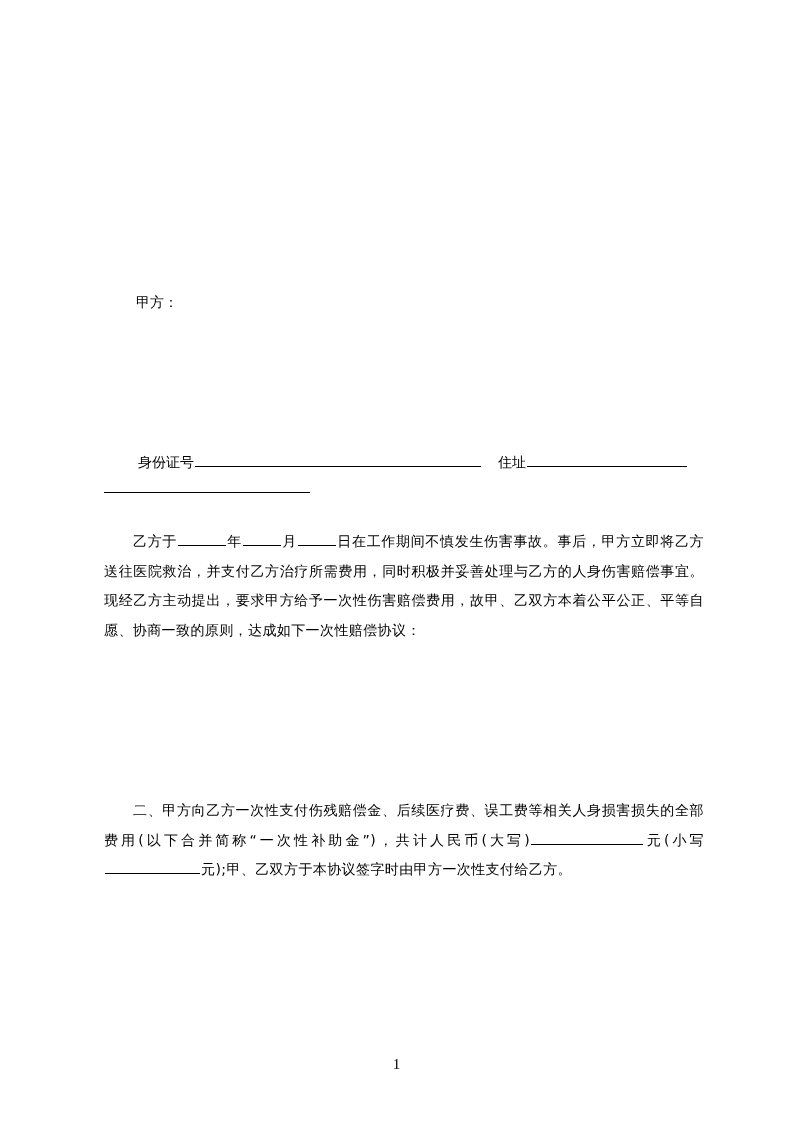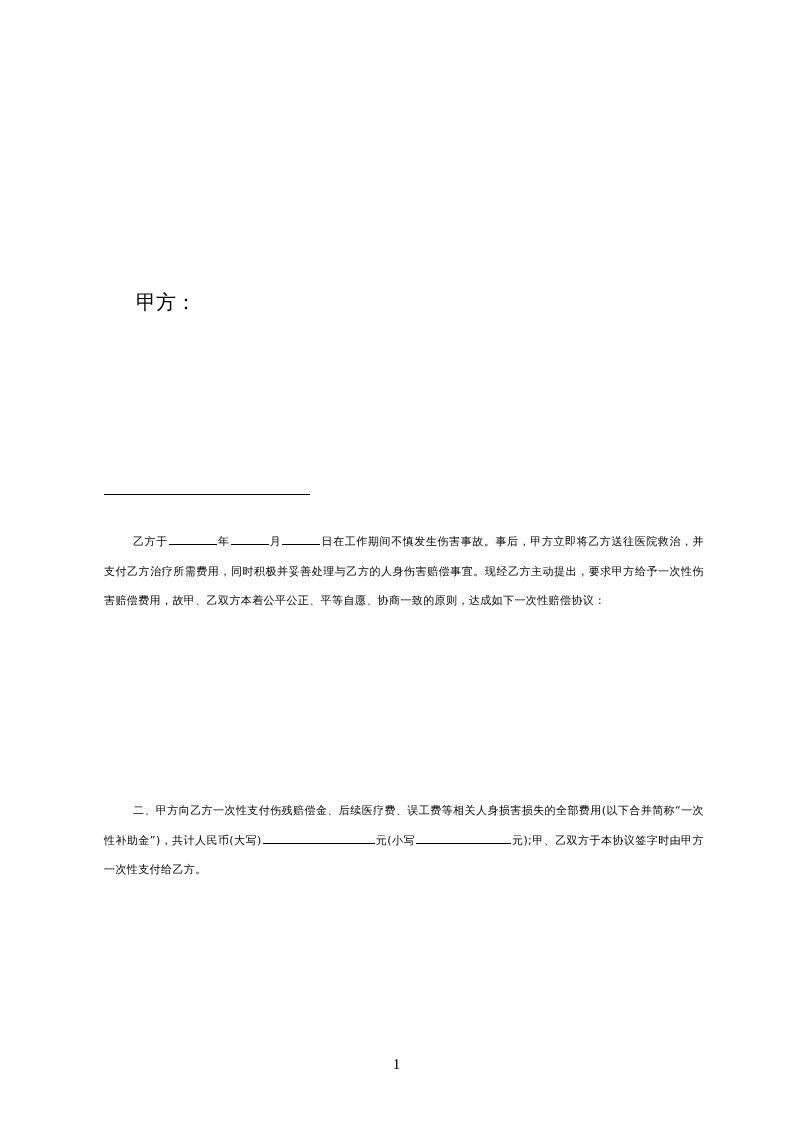--- a/index.html
+++ b/index.html
@@ -27,36 +27,36 @@
       top: 142px;
       text-align: center;
       font-size: 22px;
       line-height: 30px;
       letter-spacing: 1px;
     }
     .line {
       position: absolute;
       left: 104px;
       width: 600px;
-      font-size: 20px;
+      font-size: 14px;
       line-height: 20px;
       white-space: nowrap;
     }
     .blank {
       display: inline-block;
       border-bottom: 1px solid #000;
       height: 14px;
       vertical-align: baseline;
       margin: 0 1px;
     }
     .para {
       position: absolute;
       left: 104px;
       width: 600px;
-      font-size: 11px;
+      font-size: 14px;
       line-height: 29.5px;
       text-align: justify;
       text-indent: 29px;
       letter-spacing: 0.4px;
     }
     .pagenum {
       position: absolute;
       left: 0; right: 0;
       top: 1056px;
       text-align: center;
@@ -69,20 +69,23 @@
 
 <div class="page">
 
 
   <div class="line" style="top:292px; left:136px;">
     <span>甲方：</span>
   </div>
 
 
 
+  <div class="line" style="top:452px; left:138px;">
+    <span>身份证号</span><span class="blank" style="width:286px;"></span><span style="display:inline-block; width:16px;"></span><span>住址</span><span class="blank" style="width:160px;"></span>
+  </div>
 
   <div class="line" style="top:478px; left:104px;">
     <span class="blank" style="width:206px; margin:0;"></span>
   </div>
 
   <div class="para" style="top:527px;">
     <span>乙方于</span><span class="blank" style="width:48px;"></span><span>年</span><span class="blank" style="width:38px;"></span><span>月</span><span class="blank" style="width:38px;"></span><span>日在工作期间不慎发生伤害事故。事后，甲方立即将乙方送往医院救治，并支付乙方治疗所需费用，同时积极并妥善处理与乙方的人身伤害赔偿事宜。现经乙方主动提出，要求甲方给予一次性伤害赔偿费用，故甲、乙双方本着公平公正、平等自愿、协商一致的原则，达成如下一次性赔偿协议：</span>
   </div>
 
 

